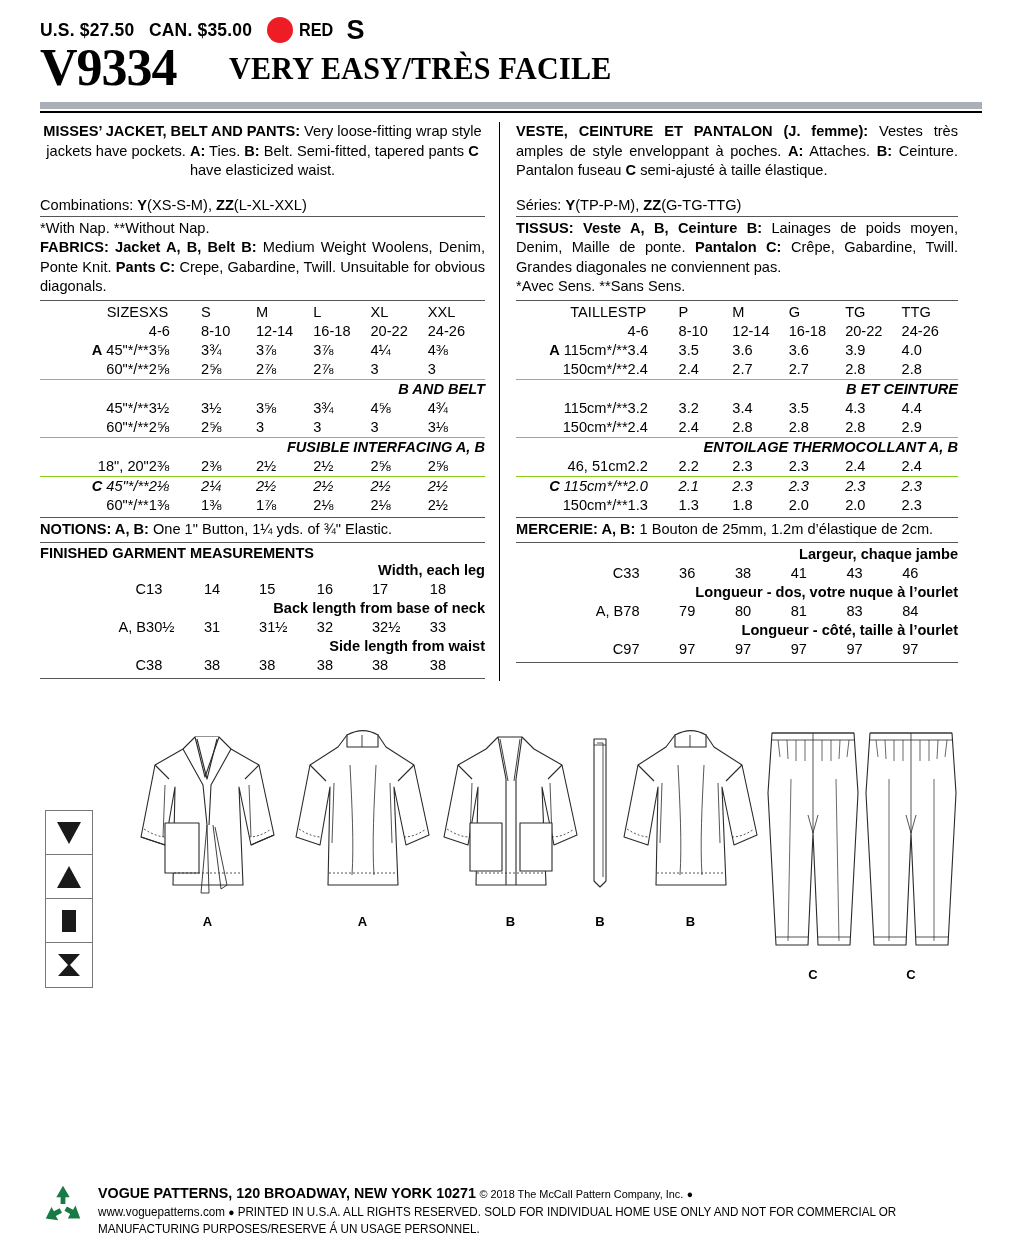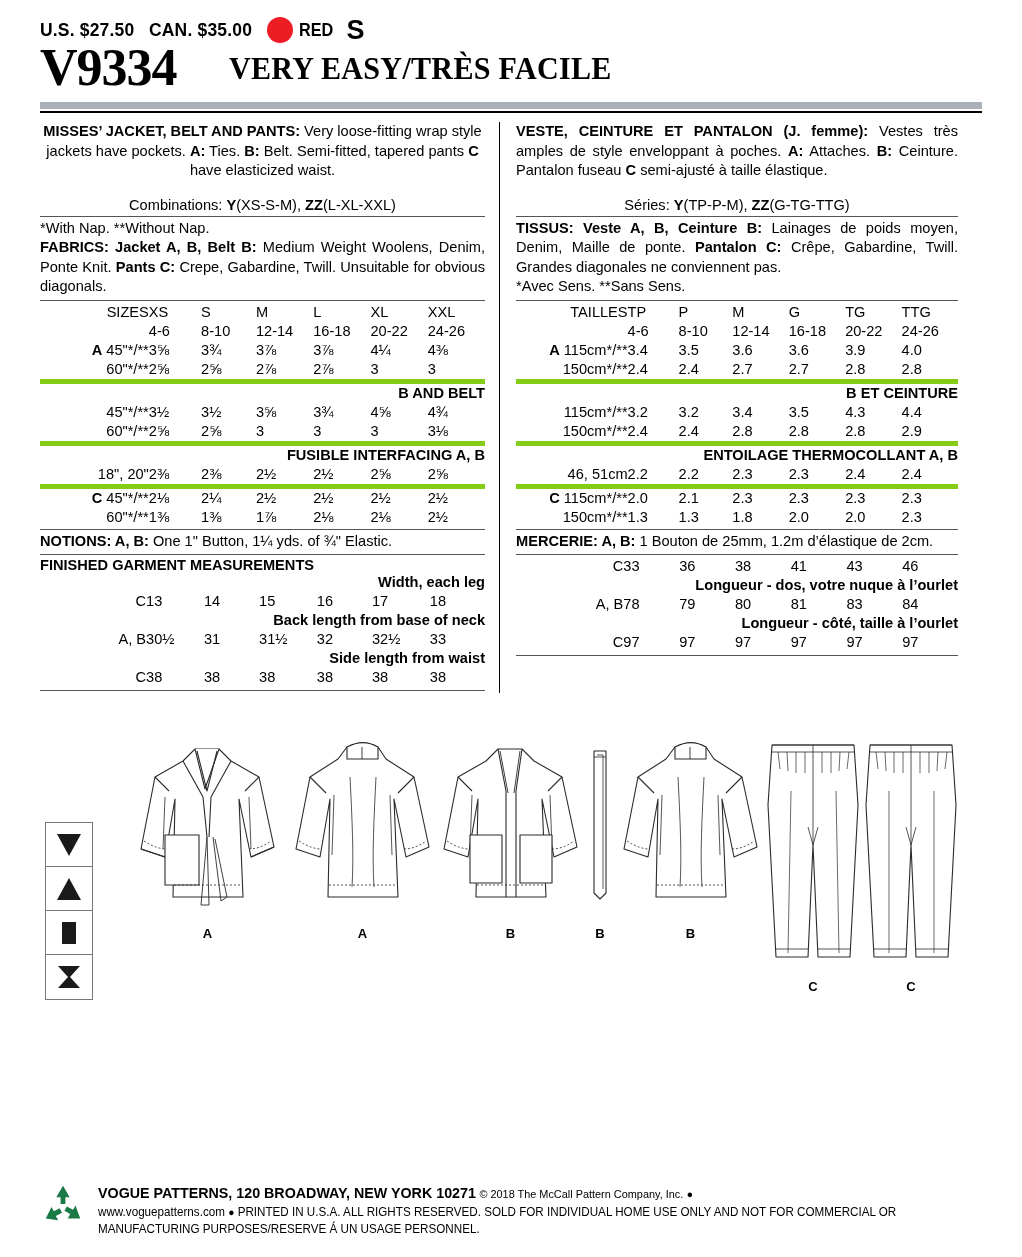--- a/index.html
+++ b/index.html
@@ -42,33 +42,33 @@
   
   .cols { display:flex; margin-top:9px; }
   .col { width:459px; }
   .col-left { padding-right:14px; }
   .col-right { padding-left:16px; border-left:1.5px solid #000; }
 
   .blurb { font-size:14.6px; line-height:1.34; text-align:justify; }
   .blurb.left { text-align:center; }
   b { font-weight:bold; }
 
-  .combos { font-size:14.6px; margin-top:16px;text-align:center; }
+  .combos { font-size:14.6px; margin-top:16px; }
   .hr { border-top:1px solid #555; margin:3px 0 2px; }
   .fabrics { font-size:14.6px; line-height:1.34; }
   .fabrics.just { text-align:justify; }
 
   
   table.yard { width:100%; border-collapse:collapse; font-size:14.6px; }
   table.yard td { padding:0; vertical-align:top; line-height:1.3; white-space:nowrap; }
   td.lbl { width:128px;text-align:right; }
   td.num { text-align:left; }
   .col-left td.num { width:66px; }
   .col-right td.num { width:66px; }
-  tr.sep > td { border-top:5px solid #84cc16; }
+  tr.sep > td { border-top:1px solid #84cc16;font-style:italic; }
   tr.sec > td { font-weight:bold; padding-top:0px; }
   .ind { padding-left:20px; }
   .ind2 { padding-left:14px; }
   .hdr td { font-weight:normal; }
   .bold { font-weight:bold; }
   .notions { font-size:14.6px; line-height:1.3; }
   .notions.just { text-align:justify; }
   .fgm-title { font-weight:bold; font-size:14.6px; }
 
   
@@ -350,20 +350,23 @@
               <td class="num">2.0</td>
               <td class="num">2.3</td>
             </tr>
           </tbody>
       </table>
       <div class="hr"></div>
       <div class="notions just"><b>MERCERIE: A, B:</b> 1 Bouton de 25mm, 1.2m d’élastique de 2cm.</div>
       <div class="hr"></div>
       <table class="yard">
         <tbody>
+            <tr class="sec">
+              <td class="lbl" colspan="7">Largeur, chaque jambe</td>
+            </tr>
             <tr>
               <td class="lbl">C</td>
               <td class="num">33</td>
               <td class="num">36</td>
               <td class="num">38</td>
               <td class="num">41</td>
               <td class="num">43</td>
               <td class="num">46</td>
             </tr>
             <tr class="sec">

